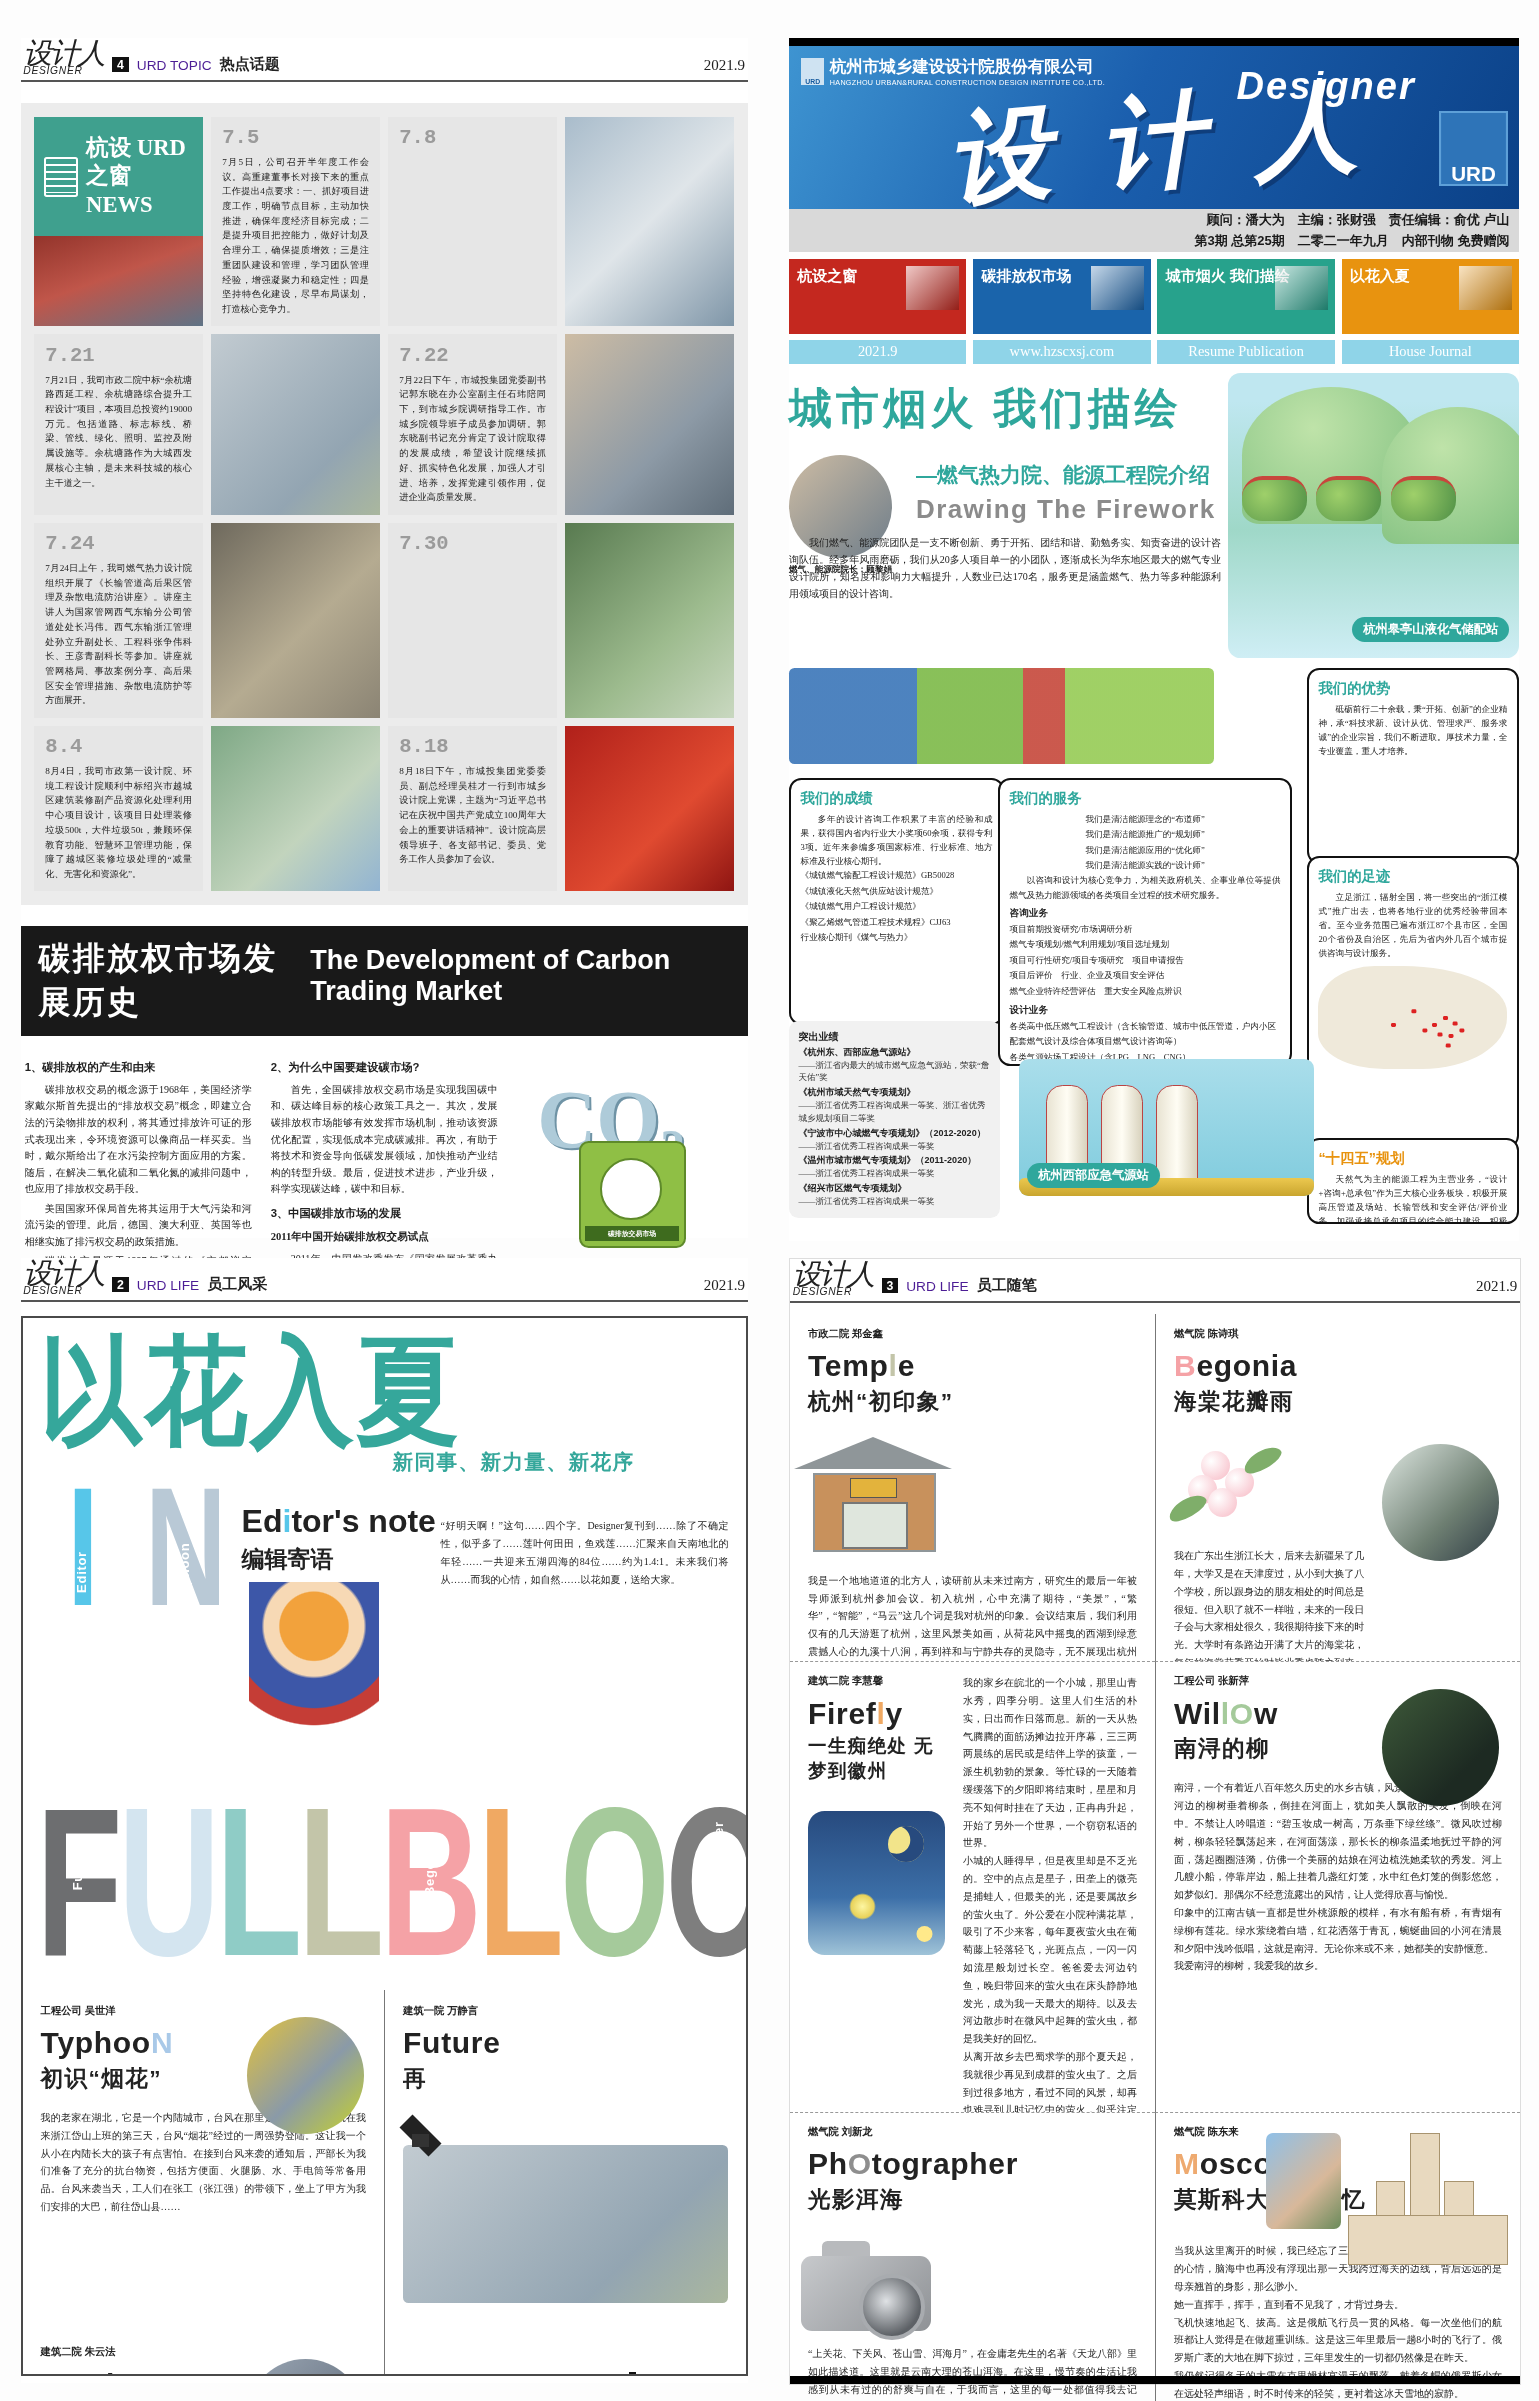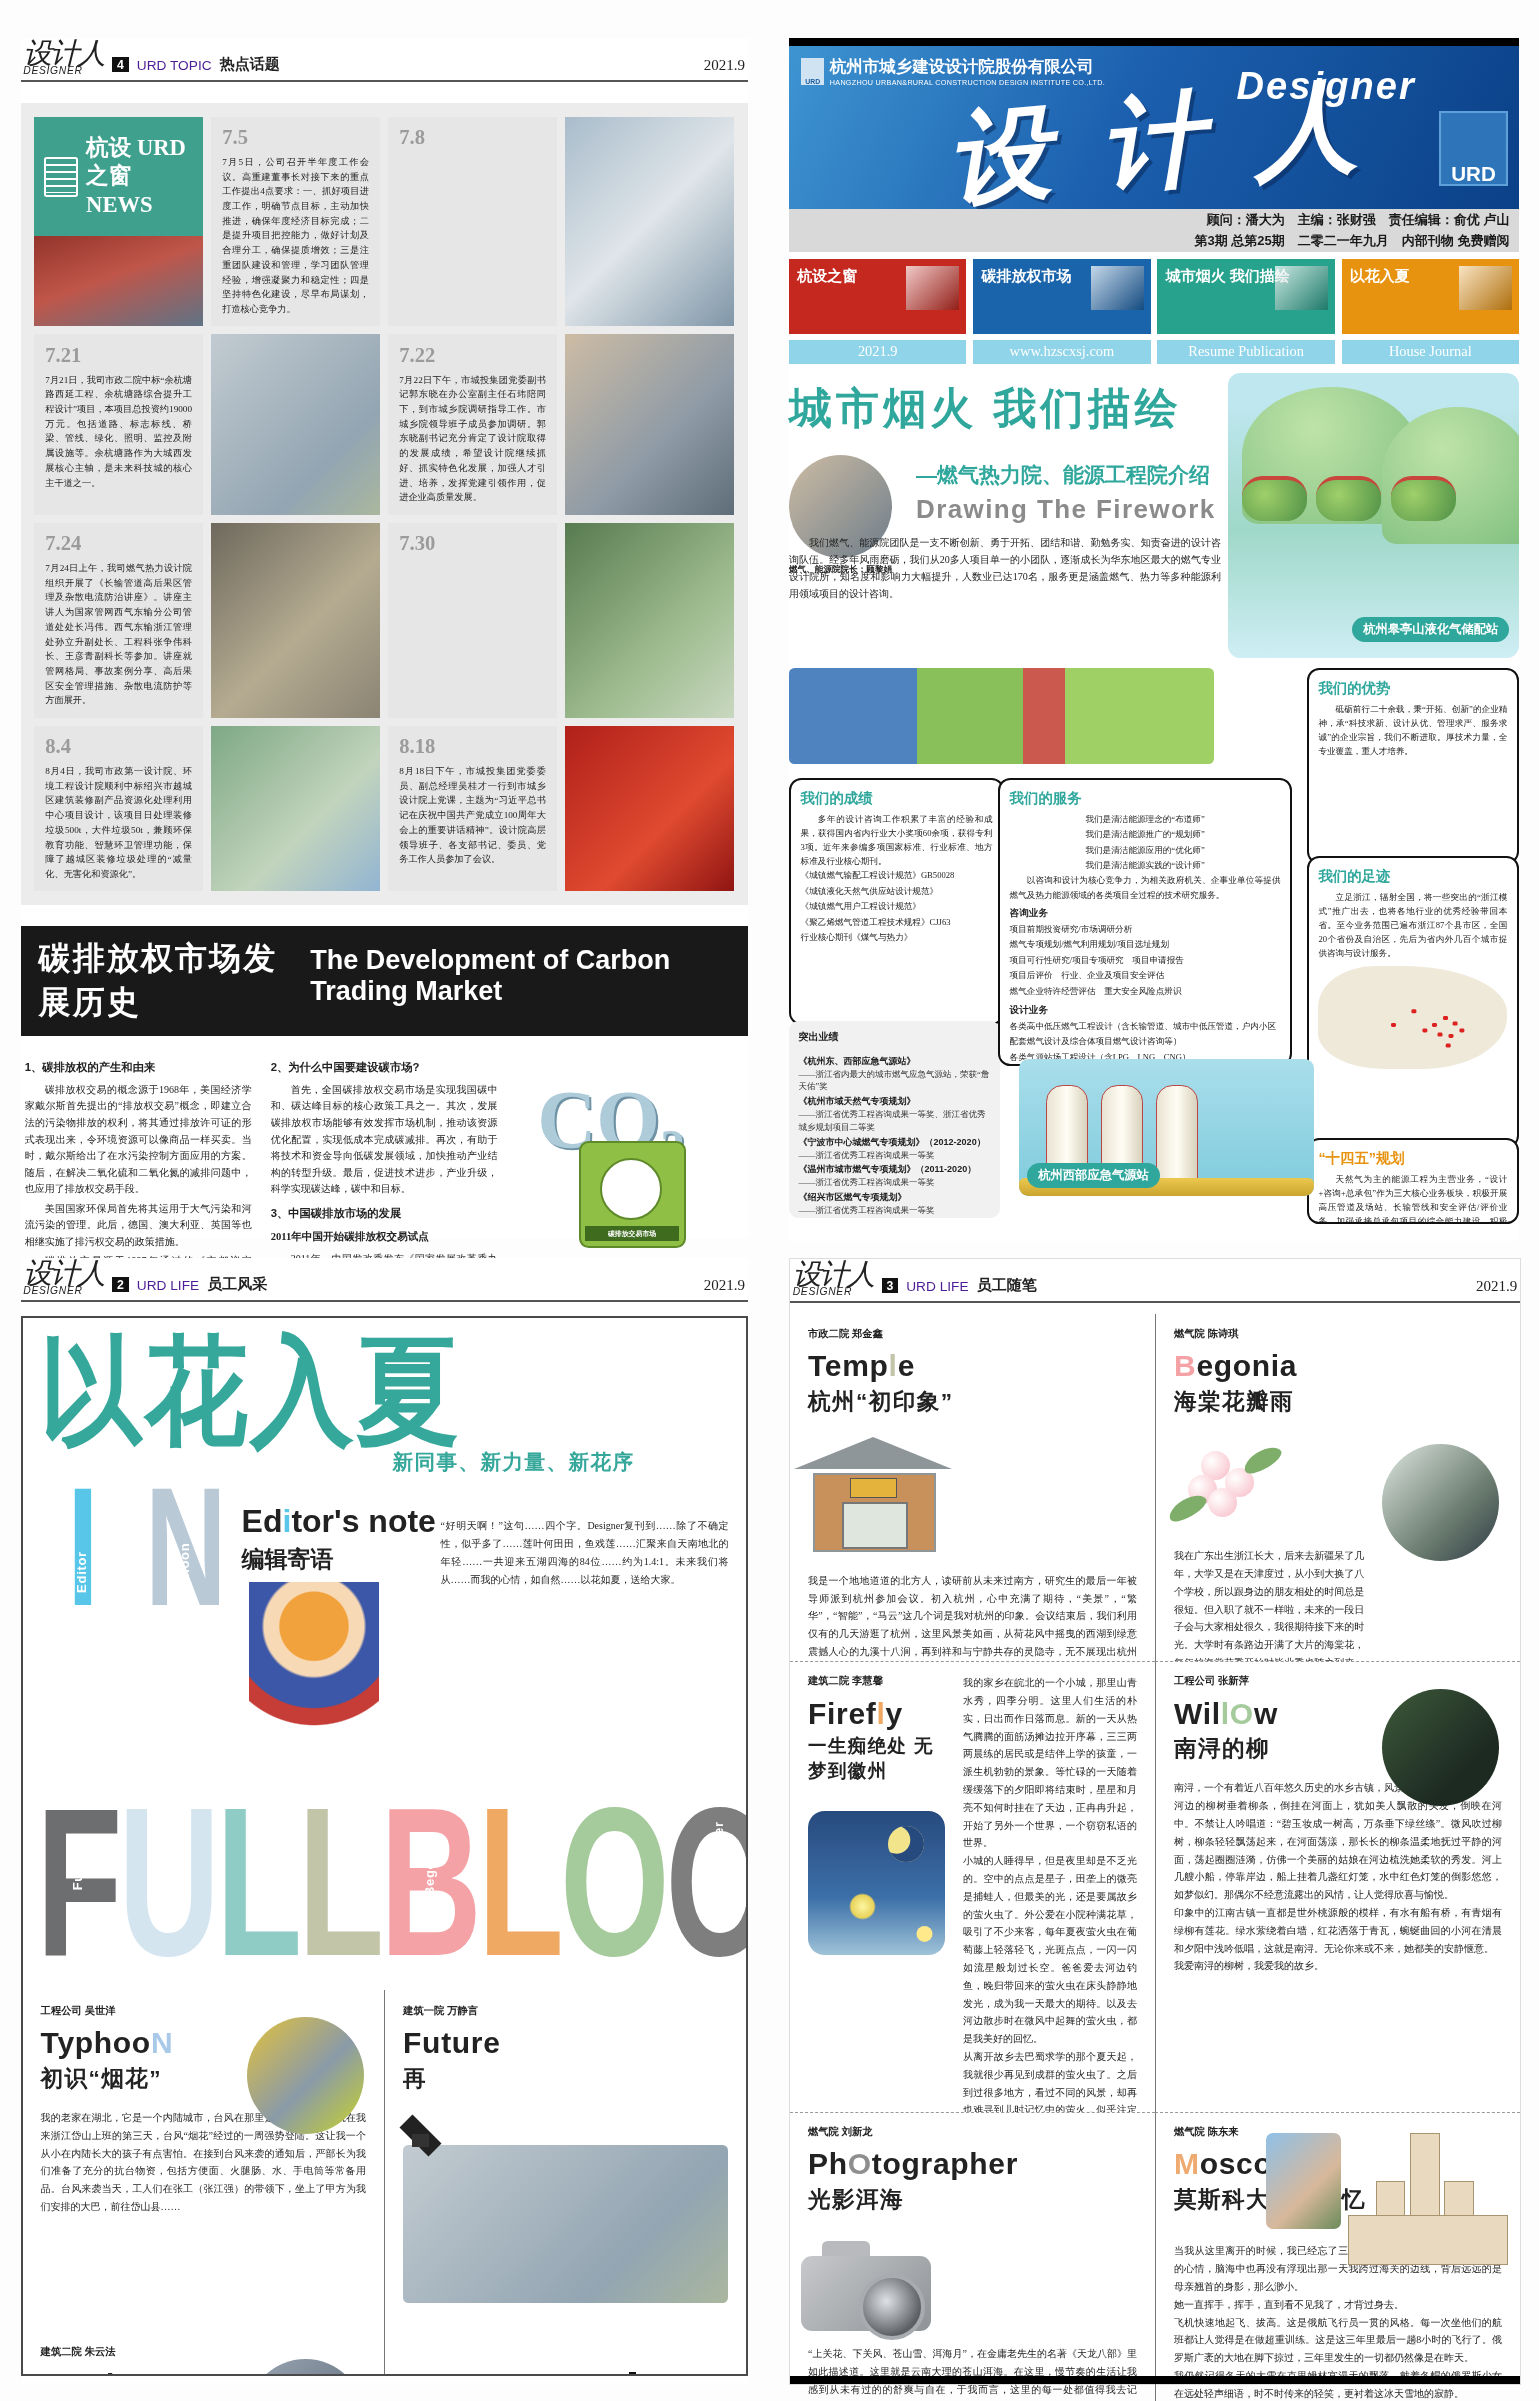--- a/index.html
+++ b/index.html
@@ -14,21 +14,21 @@
   .phead{display:flex;align-items:flex-end;gap:8.2px;border-bottom:2.1px solid #555;padding:4.1px 2.7px 5.5px 2.7px}
   .plogo{position:relative;font-weight:normal;font-style:italic;font-size:29px;line-height:.8;letter-spacing:-2.1px}
   .plogo .en{display:block;font-size:10.3px;letter-spacing:0.7px;margin-top:1.4px}
   .pnum{background:#111;color:#fff;font-weight:bold;font-size:12.3px;padding:0.7px 4.8px;margin-bottom:2.7px}
   .psen{color:#4c1d95;font-size:13.7px;margin-bottom:2.1px}
   .pscn{font-weight:bold;font-size:15px;margin-bottom:1.4px}
   .pdate{margin-left:auto;font-size:15px;margin-bottom:1.4px;font-family:"Liberation Serif",serif}
   
   .ngrid{display:grid;grid-template-columns:repeat(4,1fr);gap:8.2px;background:#ececec;padding:13.7px;margin-top:20.6px}
   .ncell{background:#e6e6e6;min-height:115px;padding:9.6px 11px;overflow:hidden}
-  .ndate{color:#9b9b9b;font-weight:bold;font-size:20.6px;font-family:Liberation Serif, serif}
+  .ndate{color:#9b9b9b;font-weight:bold;font-size:20.6px;font-family:Liberation Mono, monospace}
   .ntext{font-size:9.2px;line-height:1.6;text-align:justify;margin-top:5.5px}
   .phx{padding:0;min-height:115px}
   .tone-a{background:linear-gradient(160deg,#93342b,#c0564a 45%,#5f7386)}
   .tone-b{background:linear-gradient(135deg,#a9bccb,#dfe5e9 50%,#7f96a8)}
   .tone-c{background:linear-gradient(135deg,#c2cbd1,#93a5b2 70%,#aab79e)}
   .tone-d{background:linear-gradient(135deg,#cdbca4,#8d9aa6 60%,#5f6d79)}
   .tone-e{background:linear-gradient(135deg,#6e695d,#b5ab91 55%,#8b8474)}
   .tone-f{background:linear-gradient(135deg,#587a50,#9dbb8e 60%,#c9d8c0)}
   .tone-g{background:linear-gradient(135deg,#7ea885,#c2d4bd 60%,#92b4d2)}
   .tone-h{background:linear-gradient(135deg,#b0201a,#e04a30 60%,#8f1512)}
@@ -79,21 +79,21 @@
   .tankrow{position:absolute;left:13.7px;top:103px;display:flex;gap:9.6px}
   .tank{width:65px;height:41px;background:radial-gradient(circle at 35% 35%,#9fd06a,#4e8f46);border-radius:20.6px;border-top:4.1px solid #c8463c}
   .pill{position:absolute;background:#2fa79c;color:#fff;font-weight:bold;font-size:12.3px;border-radius:15px;padding:4.1px 11px;white-space:nowrap}
   .bub{position:absolute;background:#fff;border:2.1px solid #111;border-radius:12.3px;padding:8.2px 9.6px;overflow:hidden}
   .bh{color:#2fa79c;font-weight:bold;font-size:14.4px;margin-bottom:4.1px}
   .bp{font-size:8.6px;line-height:1.65;text-align:justify;text-indent:2em;font-family:"Liberation Serif",serif}
   .bline{font-size:8.6px;line-height:1.8;font-family:"Liberation Serif",serif}
   .bsub{font-weight:bold;font-size:9.6px;margin:4.8px 0 2.1px}
   .gphoto{position:absolute;left:0;top:295px;width:425px;height:96px;background:linear-gradient(90deg,#2e6db4 0 30%,#74b53c 30% 55%,#c23c2e 55% 65%,#8fc84a 65%);border-radius:5.5px;opacity:.85}
   .graybox{position:absolute;background:#f1f1f1;border-radius:9.6px;padding:8.2px 9.6px;overflow:hidden}
-  .ghead{font-weight:bold;font-size:10px;margin-bottom:11px}
+  .ghead{font-weight:bold;font-size:10px;margin-bottom:2px}
   .gt{font-weight:bold;font-size:9px;margin-top:2px}
   .gd{font-size:8.5px;color:#333;font-family:"Liberation Serif",serif;line-height:1.5}
   .map{width:100%;height:103px;margin-top:5.5px;background:#efe9da;border-radius:30% 55% 45% 35%/40% 45% 50% 35%;position:relative}
   .dots{position:absolute;left:60%;top:55%;width:4.8px;height:4.8px;background:#d22;border-radius:1.4px;box-shadow:11px -6.9px 0 #d22,20.6px -1.4px 0 #d22,5.5px 9.6px 0 #d22,16.5px 11px 0 #d22,-9.6px 5.5px 0 #d22,27.4px 5.5px 0 #d22,13.7px 20.6px 0 #d22,-20.6px -13.7px 0 #d22,-41px 0 0 #d22}
   .lngillo{position:absolute;left:230px;top:686px;width:295px;height:137px;background:linear-gradient(180deg,#aadeeb,#7fcbdd);border-radius:9.6px;overflow:hidden}
   .cyl{position:absolute;bottom:13.7px;width:40px;height:96px;background:linear-gradient(90deg,#e8e3d2,#fffdf4 50%,#d8d2bd);border-radius:16.5px 16.5px 4.1px 4.1px;border:1.4px solid #b44}
   .pipe{position:absolute;background:linear-gradient(180deg,#eCc84f,#c9a52e);border-radius:5.5px}
   
   .p3box{border:2.1px solid #4a4a4a;margin-top:13.7px;padding:13.7px 16.5px;position:relative;height:1029px;overflow:hidden}
   .htitle{color:#35a79b;font-weight:bold;font-size:103px;letter-spacing:2.7px;line-height:1;transform:scaleY(1.15);transform-origin:top left;white-space:nowrap}

